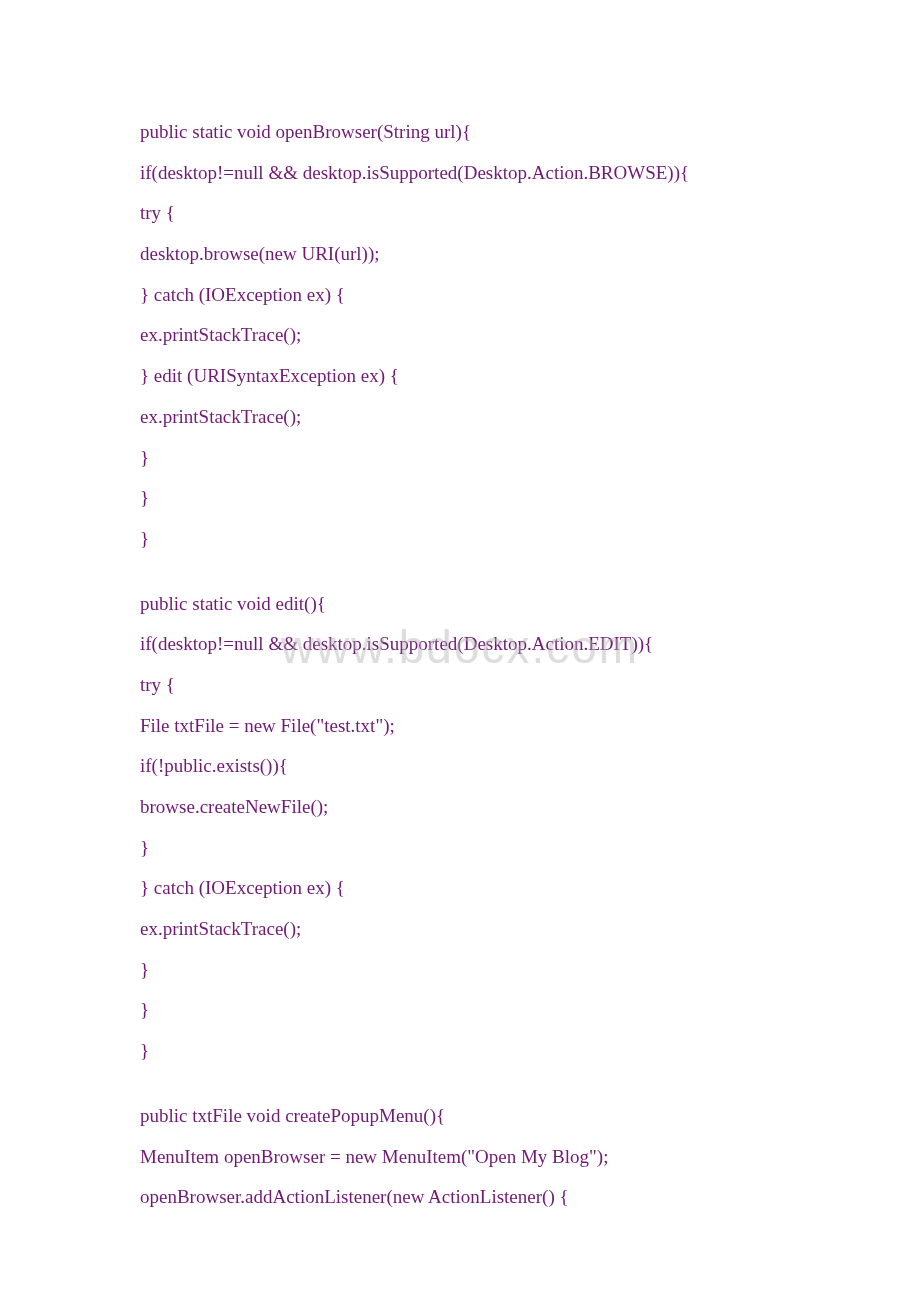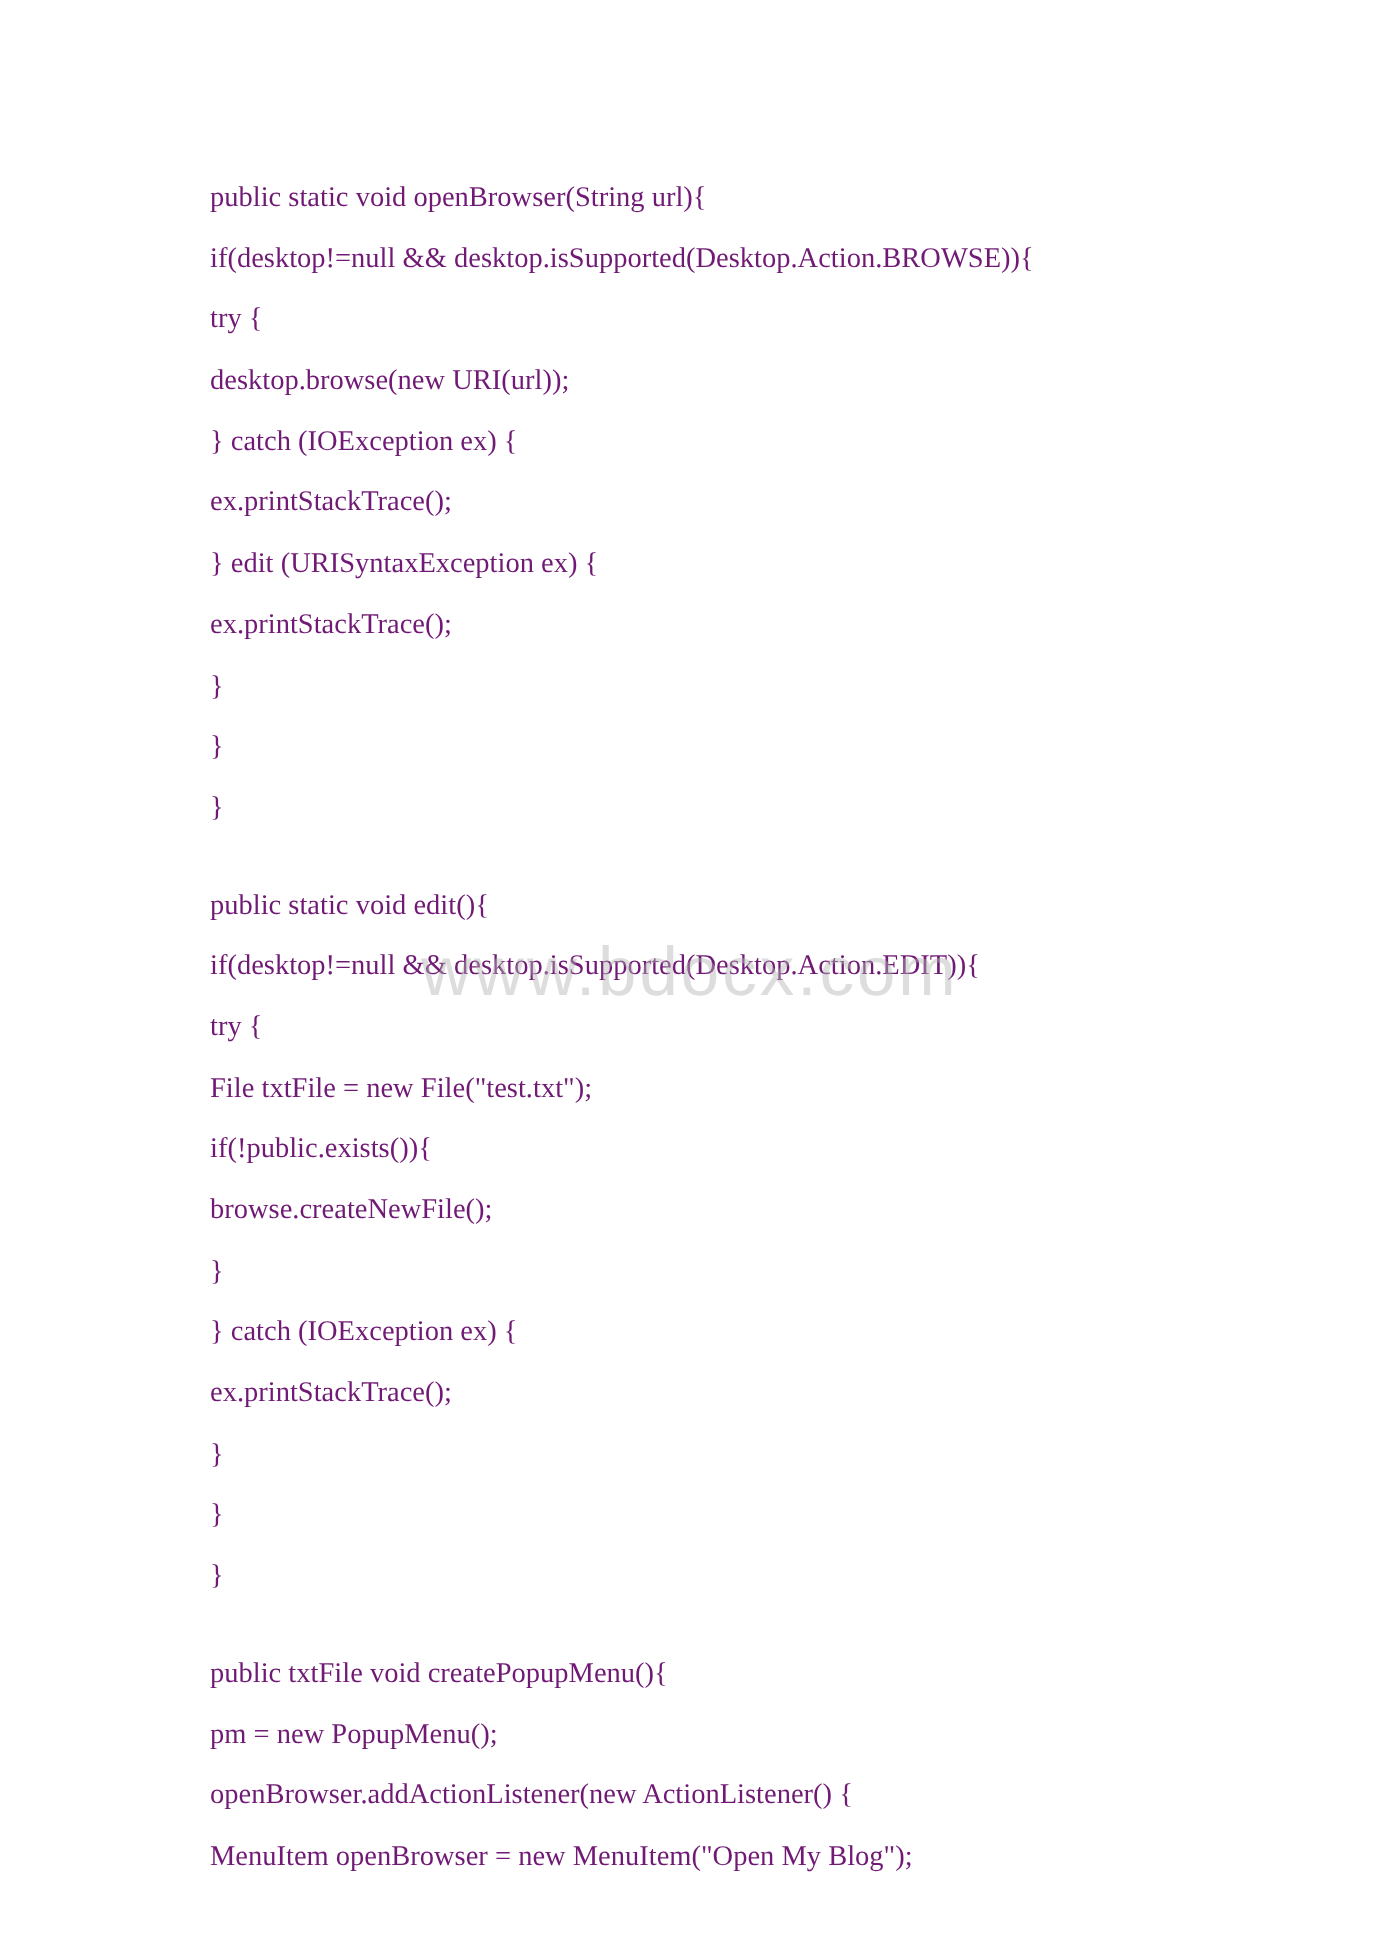--- a/index.html
+++ b/index.html
@@ -64,17 +64,16 @@
       <div class="code-line">if(!public.exists()){</div>
       <div class="code-line">browse.createNewFile();</div>
       <div class="code-line">}</div>
       <div class="code-line">} catch (IOException ex) {</div>
       <div class="code-line">ex.printStackTrace();</div>
       <div class="code-line">}</div>
       <div class="code-line">}</div>
       <div class="code-line">}</div>
       <div class="blank-line"></div>
       <div class="code-line">public txtFile void createPopupMenu(){</div>
-      <div class="code-line">pm = new PopupMenu();</div>
+      <div class="code-line">MenuItem openBrowser = new MenuItem("Open My Blog");</div>
       <div class="code-line">openBrowser.addActionListener(new ActionListener() {</div>
-      <div class="code-line">MenuItem openBrowser = new MenuItem("Open My Blog");</div>
     </div>
 </div>
 
 </body></html>

